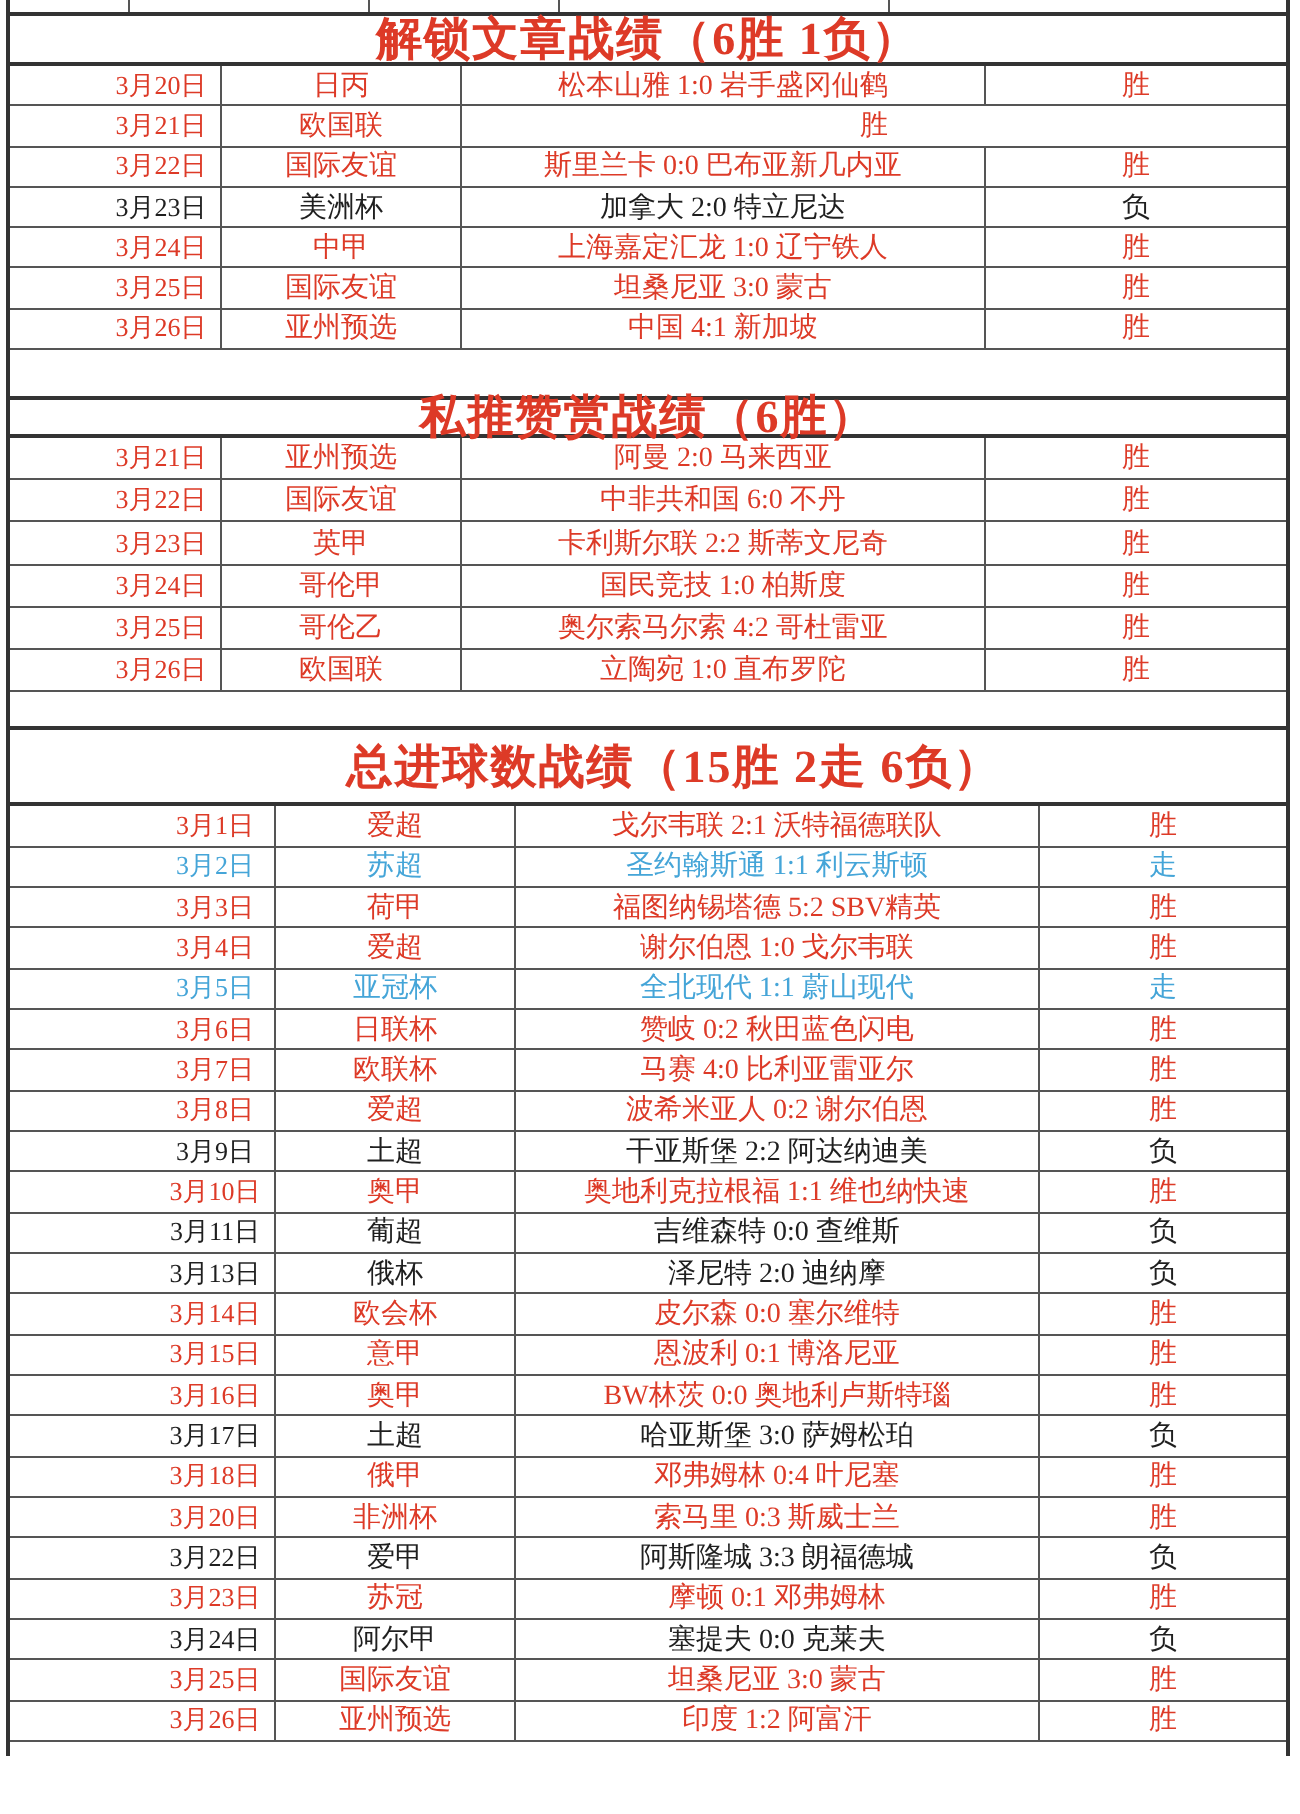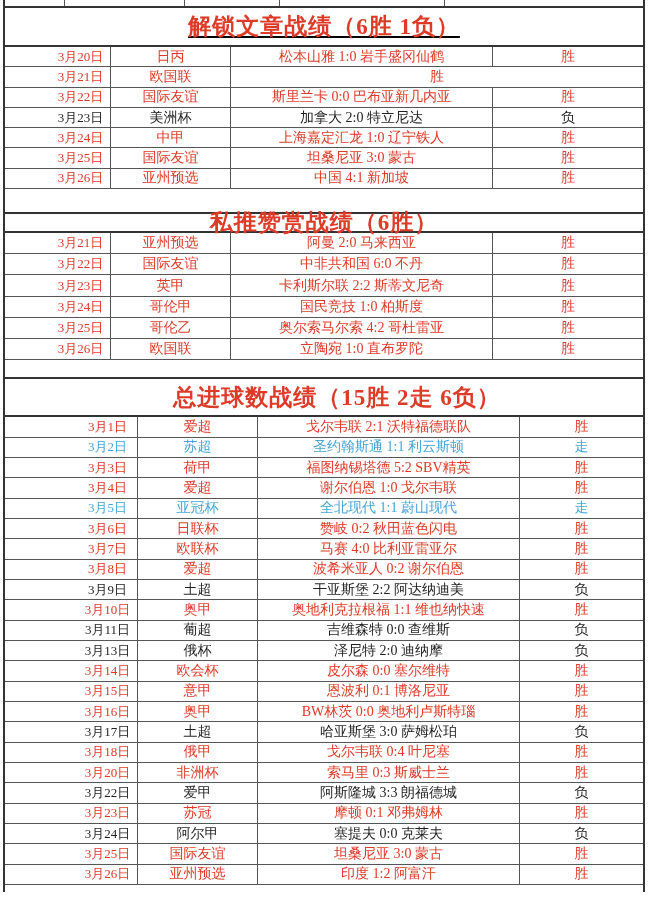--- a/index.html
+++ b/index.html
@@ -16,21 +16,21 @@
   
   .top-sliver{position:relative;height:6px;}
   .top-sliver .tick{position:absolute;top:0;width:1px;height:6px;background:var(--border);}
   
   .title-row{
     box-sizing:border-box;display:flex;align-items:center;justify-content:center;
     border-top:2px solid var(--border-dark);
     border-bottom:2px solid var(--border-dark);
     background:#fff;
   }
-  .s0 .title-row{height:41px;text-decoration:underline;}
+  .s0 .title-row{height:27px;}
   .s1 .title-row{height:21px;}
   .s2 .title-row{height:40px;padding-left:26px;}
   .title-text{
     color:var(--title);font-size:23px;font-weight:700;letter-spacing:1px;
   }
   
   .row{
     box-sizing:border-box;display:flex;align-items:stretch;
     border-bottom:1px solid var(--border);
     font-size:14px;
@@ -285,21 +285,21 @@
   <div class="row loss">
     <div class="cell date">3月17日</div>
     <div class="cell league">土超</div>
     <div class="cell match">哈亚斯堡 3:0 萨姆松珀</div>
     <div class="cell result">负</div>
   </div>
 
   <div class="row win">
     <div class="cell date">3月18日</div>
     <div class="cell league">俄甲</div>
-    <div class="cell match">戈尔韦联 0:4 叶尼塞</div>
+    <div class="cell match">邓弗姆林 0:4 叶尼塞</div>
     <div class="cell result">胜</div>
   </div>
 
   <div class="row win">
     <div class="cell date">3月20日</div>
     <div class="cell league">非洲杯</div>
     <div class="cell match">索马里 0:3 斯威士兰</div>
     <div class="cell result">胜</div>
   </div>
 

